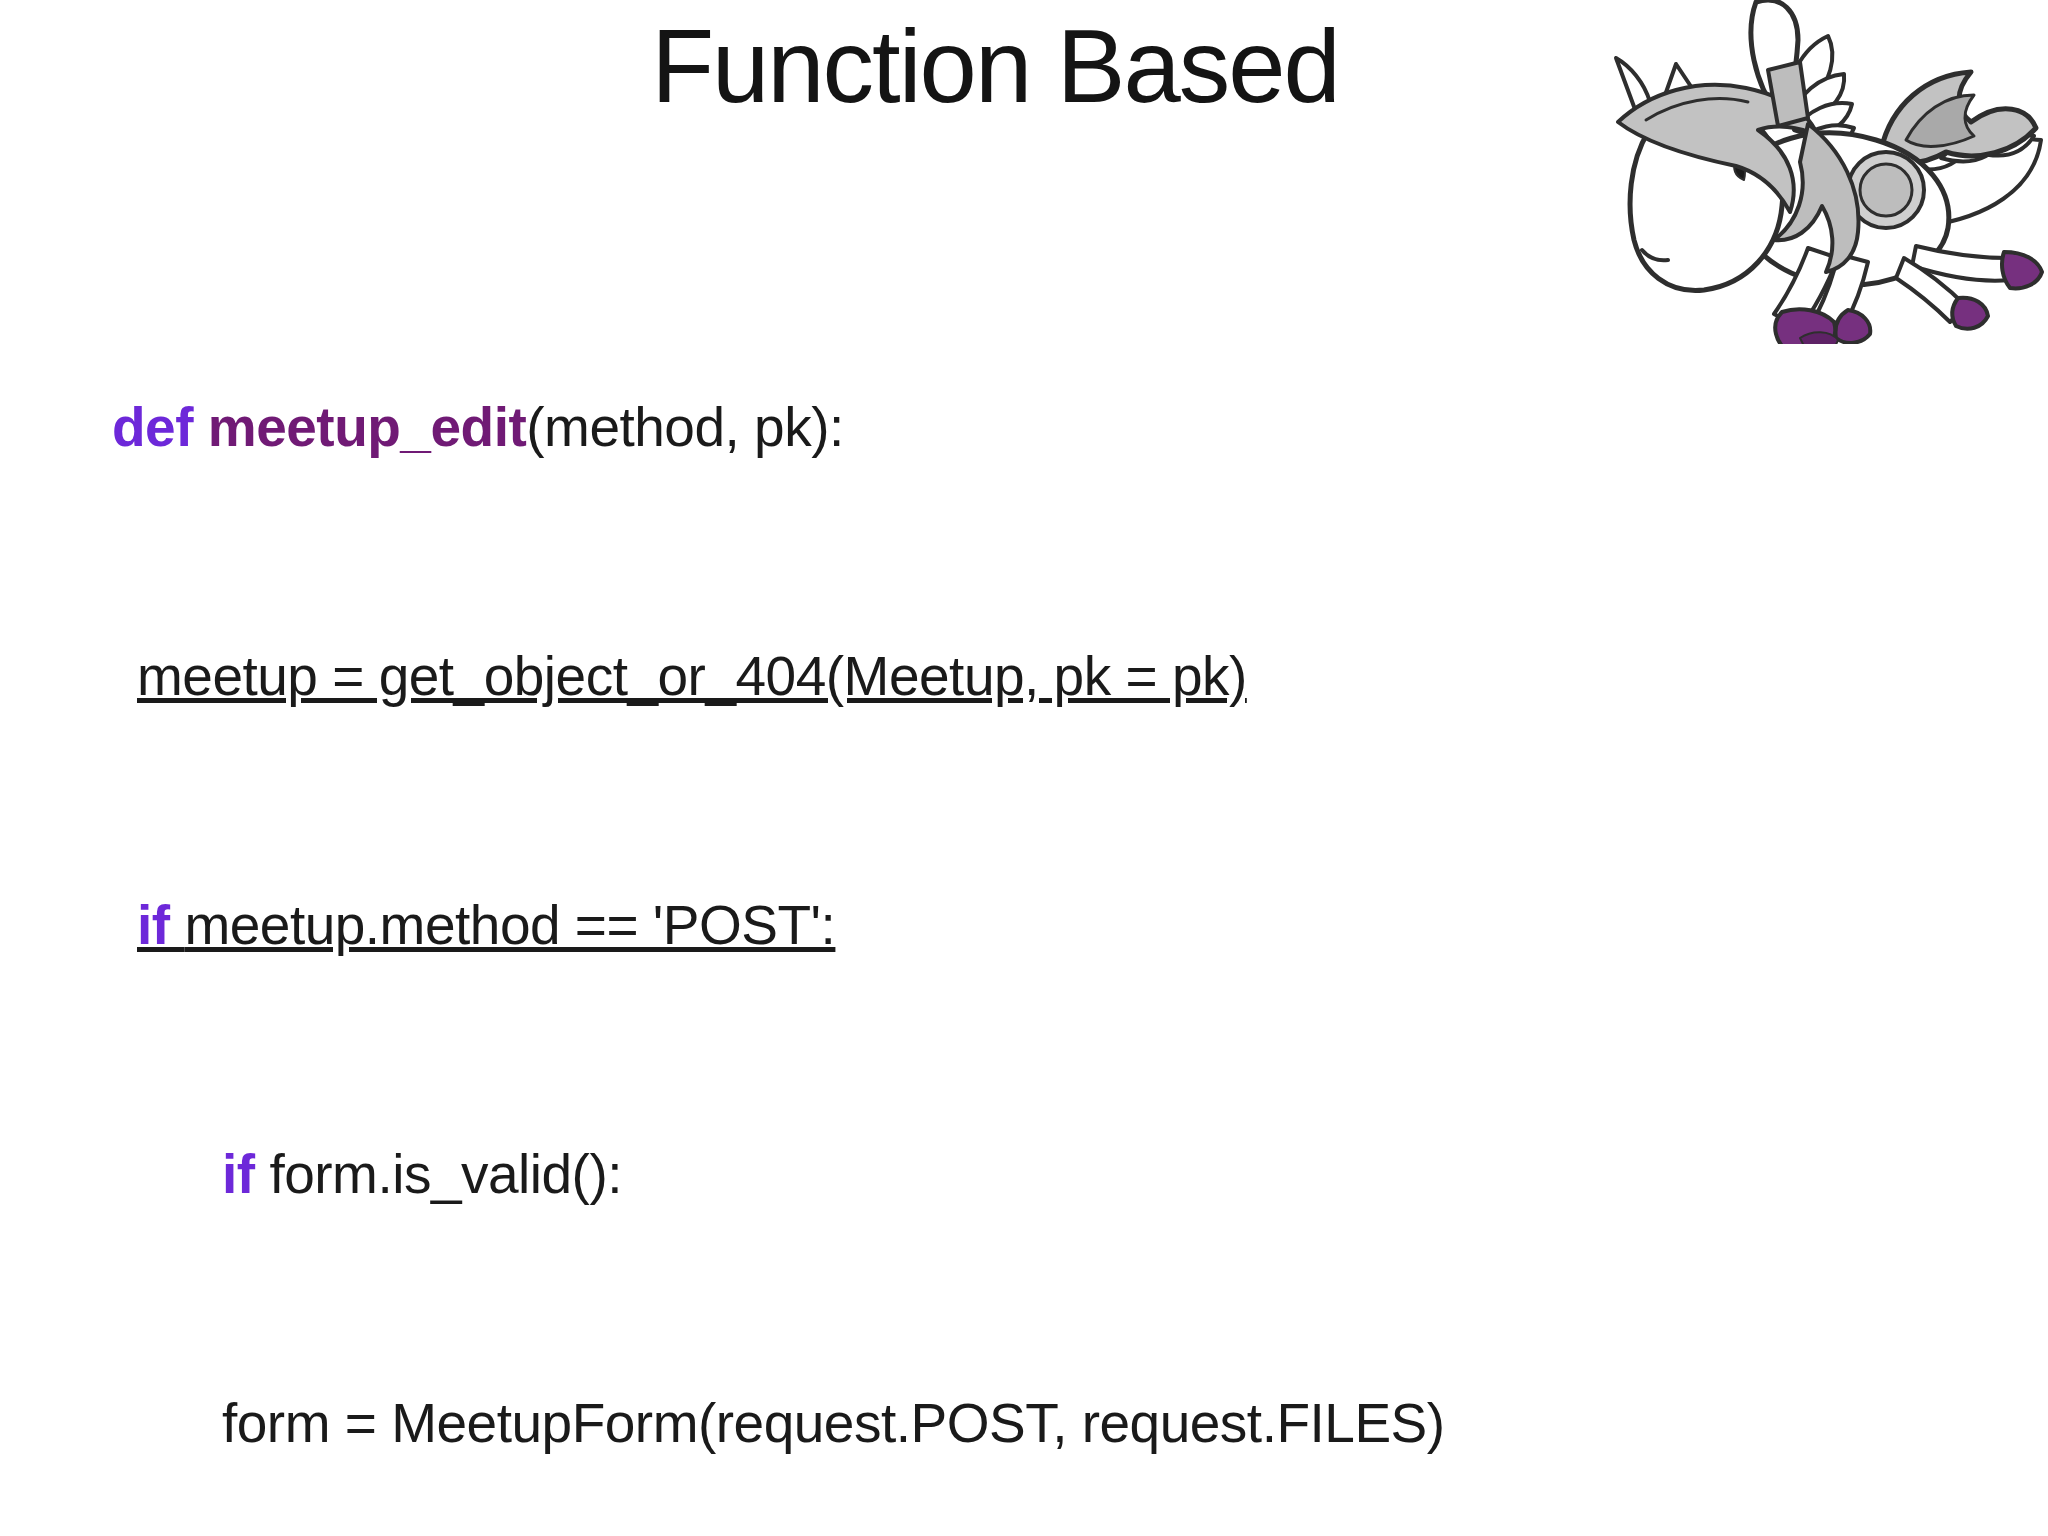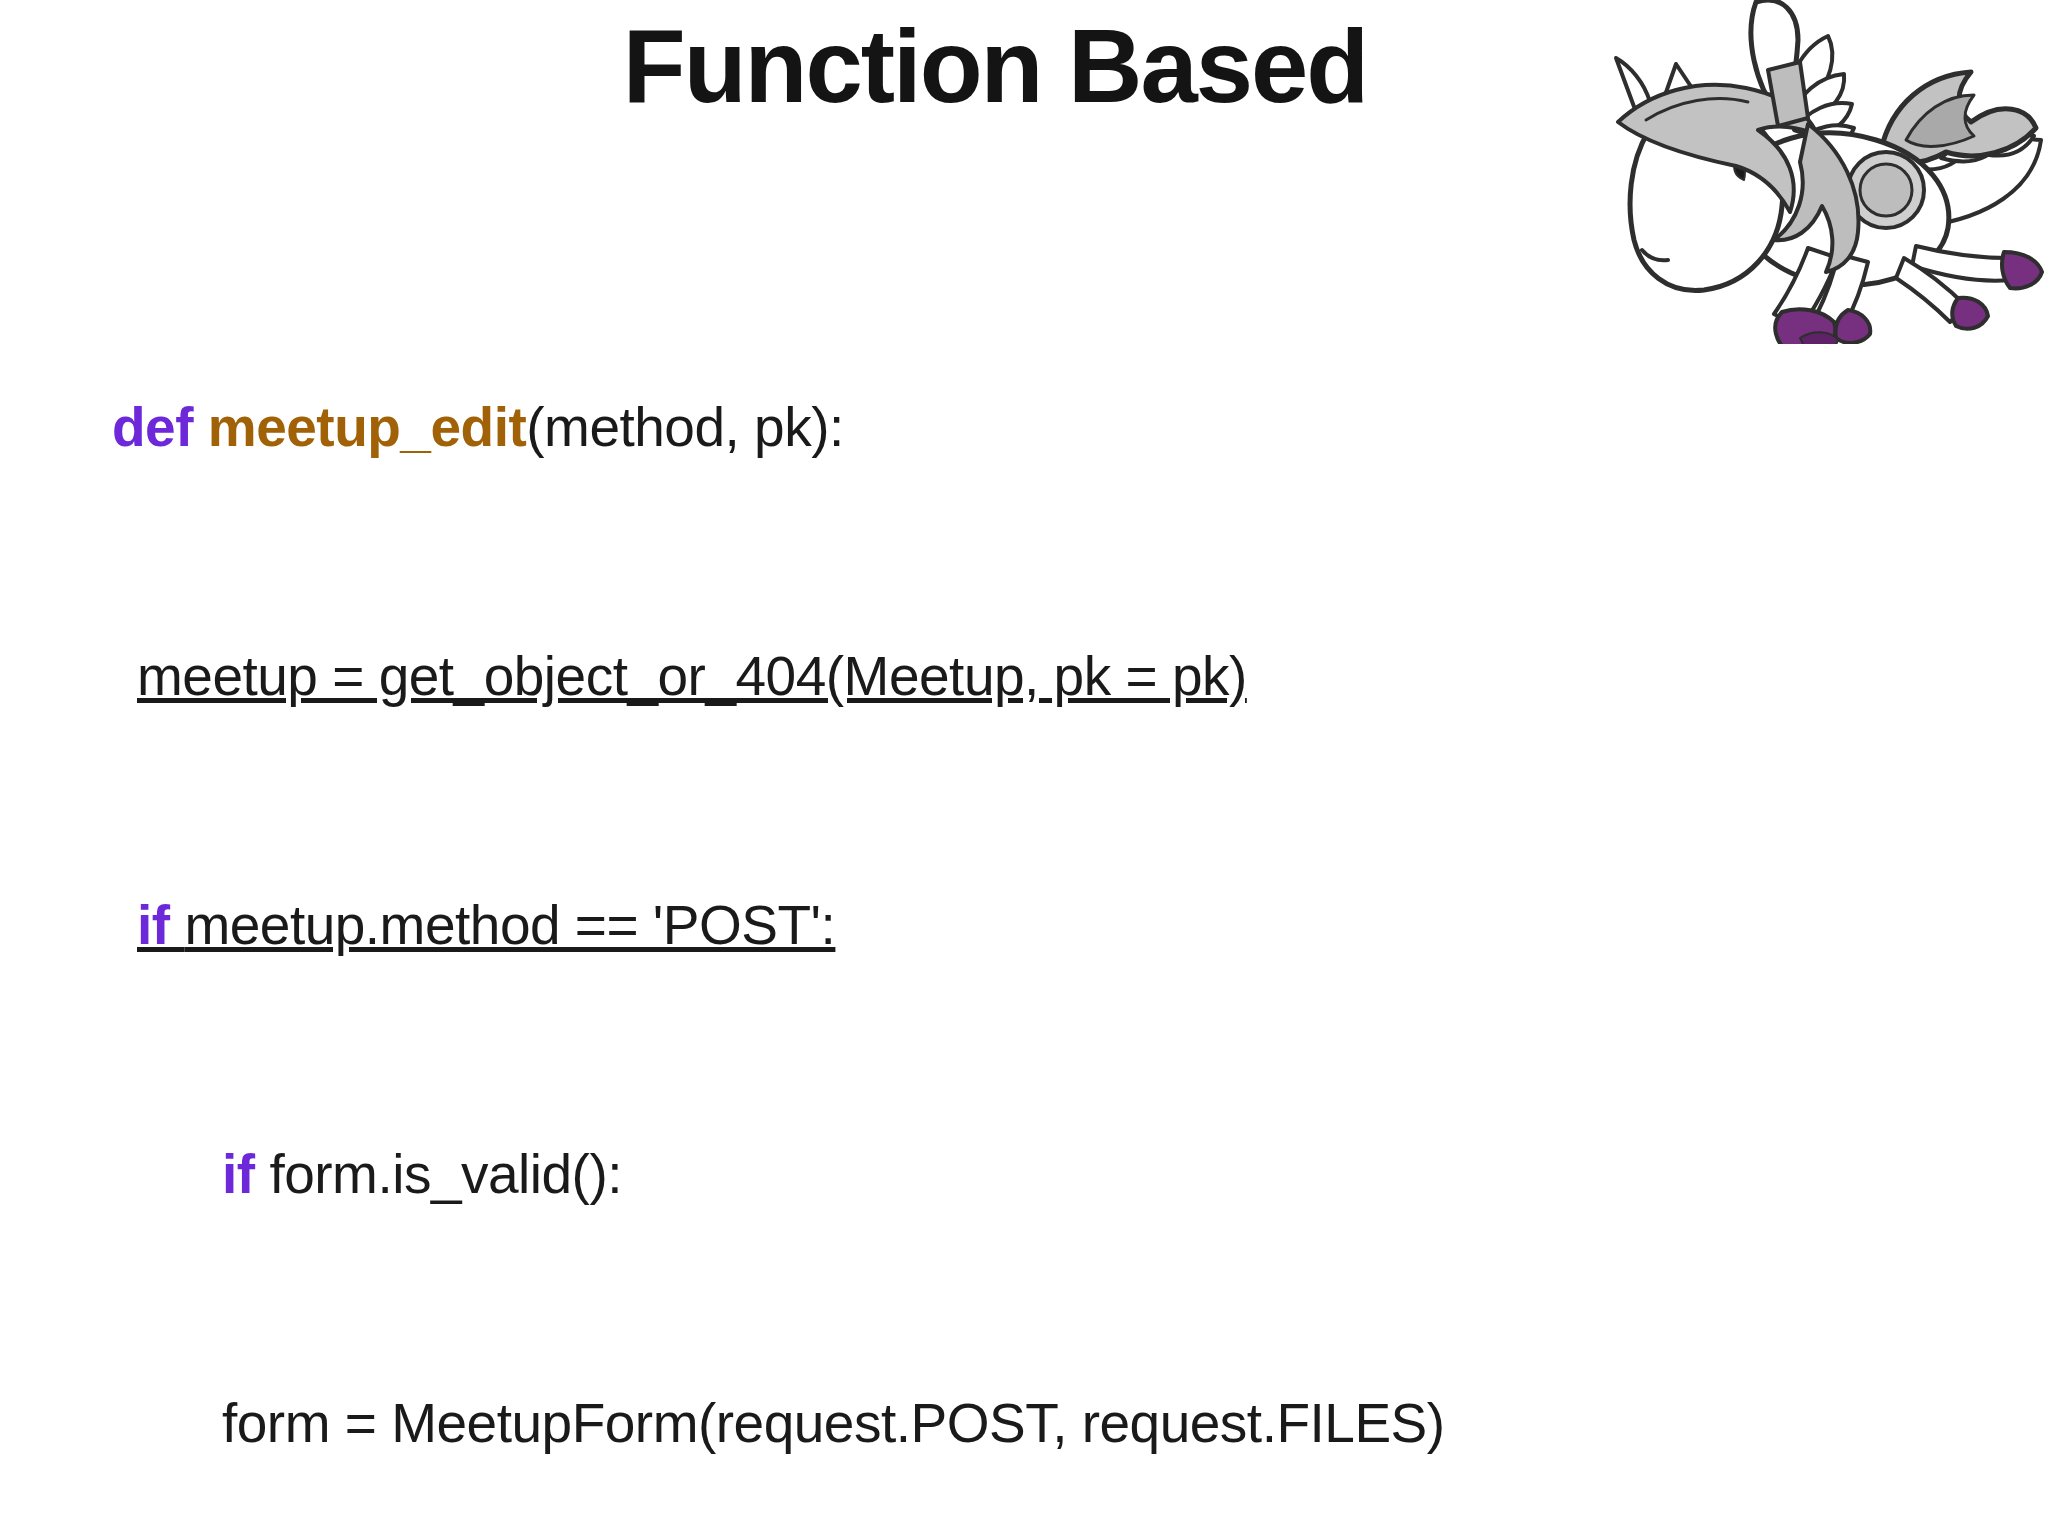--- a/index.html
+++ b/index.html
@@ -11,38 +11,38 @@
     overflow: hidden;
   }
   .slide-title {
     position: absolute;
     top: 8px; left: 0;
     width: 1990px;
     text-align: center;
     font-size: 103px;
     letter-spacing: -2px;
     color: #141414;
-    font-weight: 700;
+    font-weight: 400;
   }
   .code-block {
     position: absolute;
     left: 112px; top: 220px;
     font-size: 55px;
     line-height: 83px;
     letter-spacing: -0.5px;
     color: #1a1a1a;
     white-space: pre-wrap;
     font-weight: 500;
   }
   .code-line { min-height: 83px; }
   .i0 { margin-left: 0; }
   .i1 { margin-left: 25px; text-decoration: underline; }
   .i2 { margin-left: 110px; }
   .kw { color: #6d28d9; font-weight: bold; }
-  .fn { color: #a16207; font-weight: bold; }
+  .fn { color: #701a75; font-weight: bold; }
   .pl { color: #1a1a1a; }
   .pony {
     position: absolute;
     left: 1586px; top: 0px;
     width: 462px; height: 344px;
   }
 </style>
 </head>
 <body>
 

